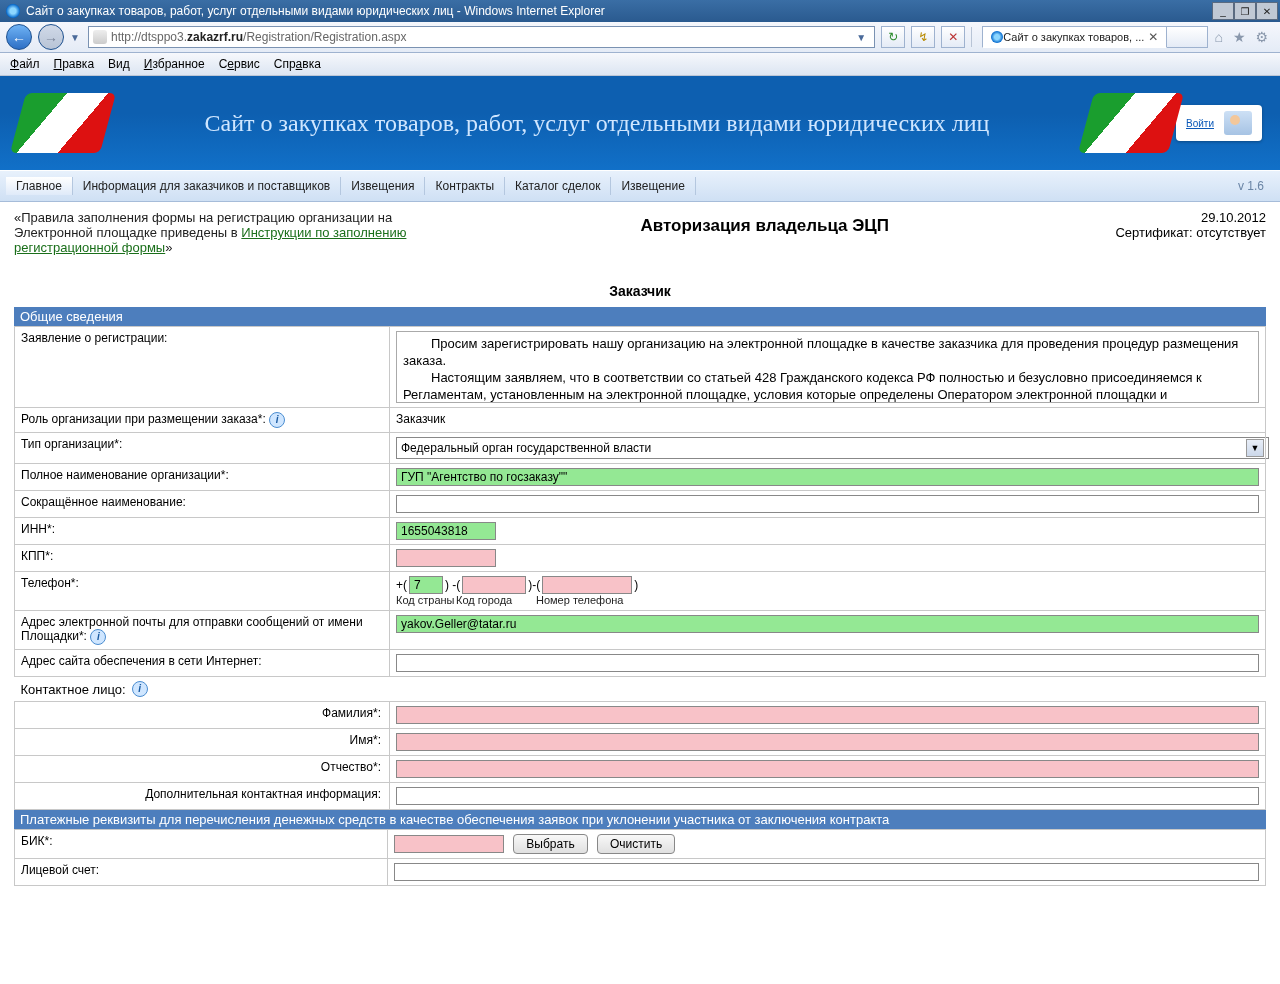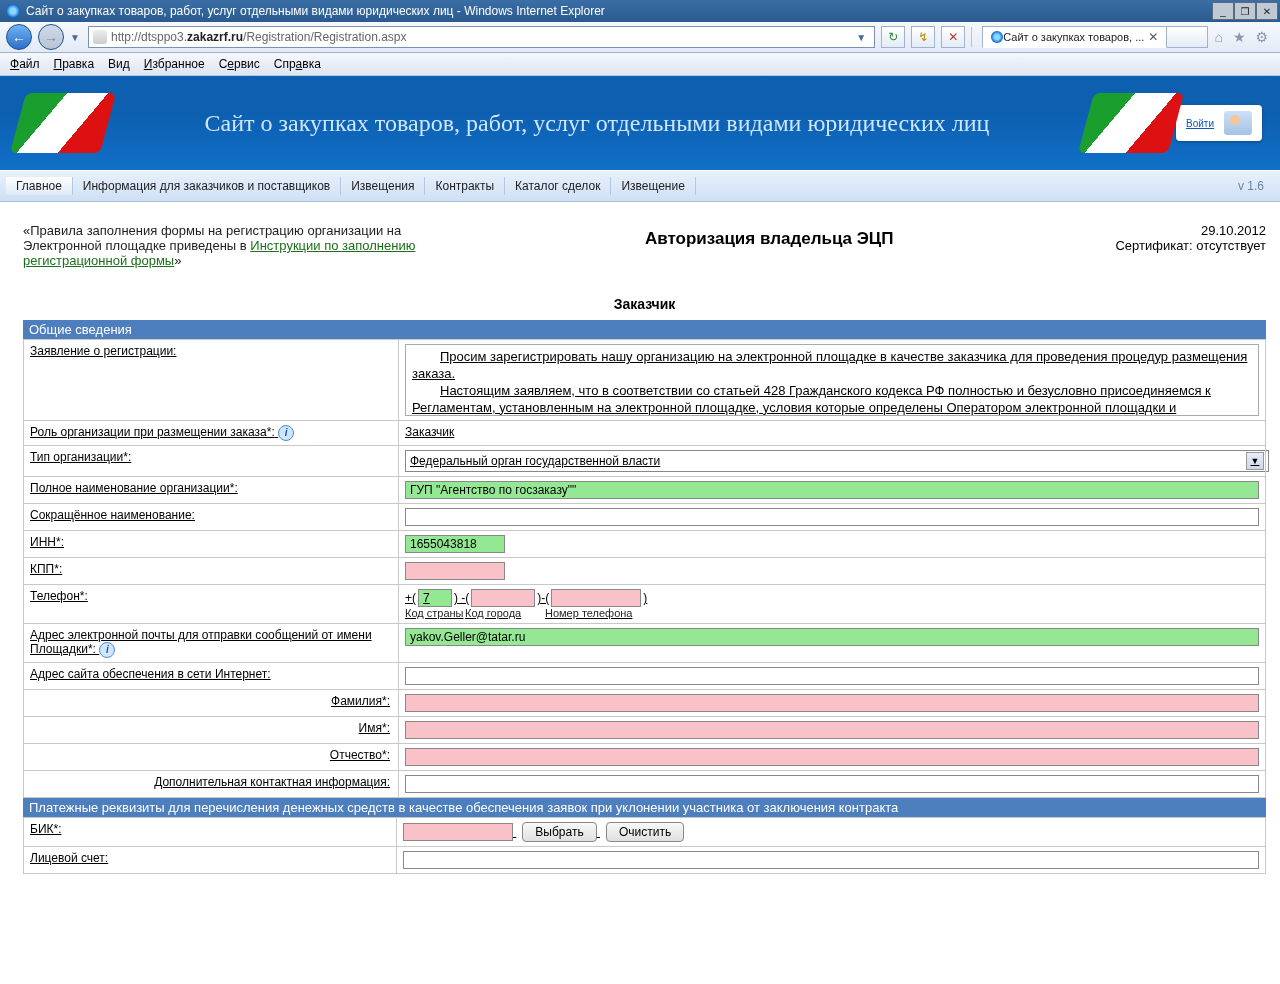--- a/index.html
+++ b/index.html
@@ -42,31 +42,31 @@
 .avatar::after{content:"";position:absolute;left:6px;top:4px;width:10px;height:10px;background:#f3c79a;border-radius:50%;}
 
 
 .mainnav { background:linear-gradient(#e8f1fc,#cfe0f4); height:30px; border-top:1px solid #fff; border-bottom:1px solid #a6bcd9; display:flex; align-items:center; padding:0 6px;}
 .mainnav .item { padding:0 10px; height:18px; display:flex; align-items:center; color:#222; border-right:1px solid #b4c7df; cursor:pointer;}
 .mainnav .item:first-child { background:linear-gradient(#fff,#dfeaf9); font-weight:normal; }
 .mainnav .grow { flex:1; }
 .mainnav .ver { color:#6a85a6; padding-right:10px;}
 
 
-.content { padding:21px 14px;margin-left:9px; }
+.content { padding:8px 14px; }
 .toprow { display:flex; align-items:flex-start; }
 .leftnote { flex:0 0 400px; font-size:13px; color:#222;}
 .leftnote a { color:#1a6f1a; text-decoration:underline; }
 .midtitle { flex:1; text-align:center; font-size:17px; font-weight:bold; padding-top:6px;}
 .rightcert { text-align:right; font-size:13px; }
 .subhdr { text-align:center; font-weight:bold; font-size:14px; margin:28px 0 8px;}
 
 
 .sect-hdr { background:#4d7ebd; color:#fff; font-size:13px; padding:2px 6px; }
-.form-table { width:100%; border-collapse:collapse;text-decoration:underline; }
+.form-table { width:100%; border-collapse:collapse; }
 .form-table td { border:1px solid #c8c8c8; padding:4px 6px; vertical-align:top; font-size:12px;}
 .form-table td.lbl { width:360px; }
 .form-table td.lbl-r { width:360px; text-align:right; padding-right:8px;}
 .info-icon { display:inline-block; width:14px; height:14px; background:#cfe6ff; border:1px solid #4a8ccf; border-radius:50%; color:#1a5aa0; font-size:10px; text-align:center; line-height:13px; font-style:italic; font-weight:bold;}
 .reg-text { width:100%; height:72px; border:1px solid #aaa; padding:4px 6px; box-sizing:border-box; font-size:13px; overflow-y:scroll; background:#fff; line-height:1.3;}
 .reg-text .indent { text-indent: 28px; display:block; }
 .field { border:1px solid #888; height:18px; padding:0 4px; font-size:12px; box-sizing:border-box; }
 .field.full { width:100%; }
 .field.green { background:#94e894; }
 .field.pink { background:#f8c2c8; }
@@ -239,20 +239,28 @@
     </tr>
     <tr>
       <td class="lbl"><span>Адрес электронной почты для отправки сообщений от имени Площадки*:</span> <span class="info-icon">i</span></td>
       <td><input class="field full green" value="yakov.Geller@tatar.ru" style=""></td>
     </tr>
     <tr>
       <td class="lbl">Адрес сайта обеспечения в сети Интернет:</td>
       <td><input class="field full" style=""></td>
     </tr>
     <tr>
+      <td colspan="2" style="border-left:none;border-right:none;">
+        <div class="contact-lbl">
+              <span>Контактное лицо:</span> 
+              <span class="info-icon">i</span>
+            </div>
+      </td>
+    </tr>
+    <tr>
       <td class="lbl-r">Фамилия*:</td>
       <td><input class="field full pink" style=""></td>
     </tr>
     <tr>
       <td class="lbl-r">Имя*:</td>
       <td><input class="field full pink" style=""></td>
     </tr>
     <tr>
       <td class="lbl-r">Отчество*:</td>
       <td><input class="field full pink" style=""></td>

